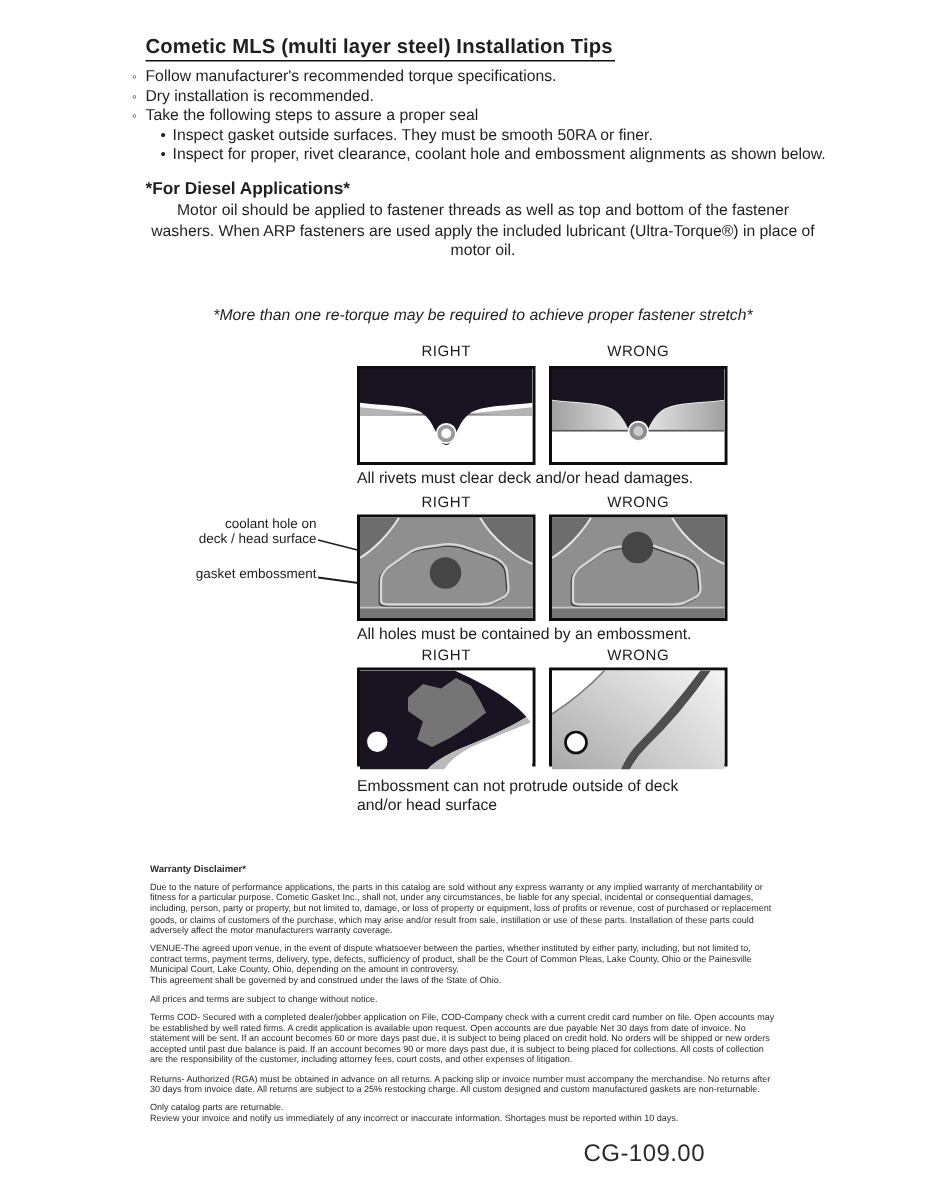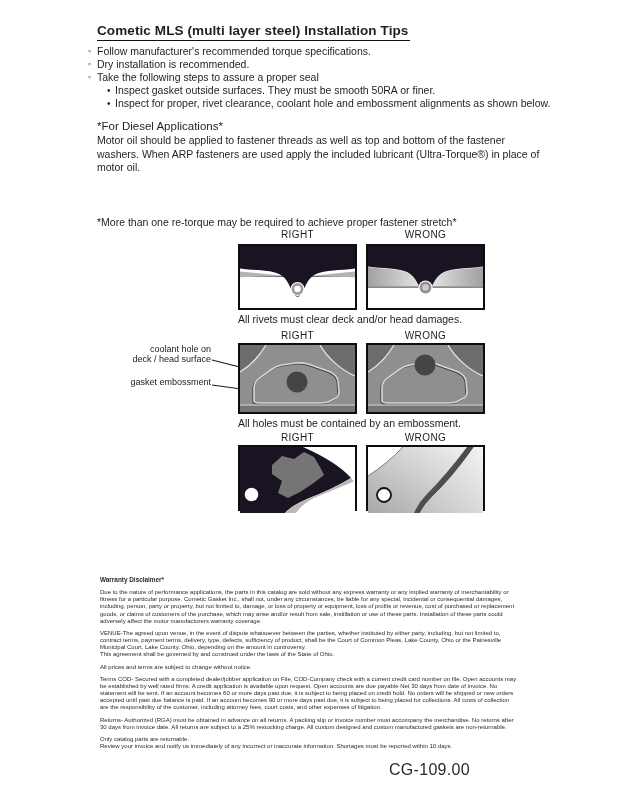--- a/index.html
+++ b/index.html
@@ -21,25 +21,25 @@
     padding-bottom:2px;padding-right:2px;
     letter-spacing:0.1px;
   }
   .tips-list{left:88px;top:45px;width:470px;font-size:10.5px;line-height:13px;}
   .b-row{display:flex;}
   .b-marker{width:9px;flex:0 0 9px;font-size:9px;line-height:13px;}
   .sub-list{margin-left:19px;}
   .sb-marker{width:8px;flex:0 0 8px;font-size:10px;line-height:13px;}
 
   
-  .diesel-heading{left:97px;top:120px;font-size:11.5px;font-weight:normal;}
-  .para{left:97px;width:450px;font-size:10.5px;line-height:13.5px;}
+  .diesel-heading{left:97px;top:120px;font-size:11.5px;font-weight:bold;}
+  .para{left:97px;width:450px;font-size:10.5px;line-height:13.5px;text-align:center;}
   .p1{top:134px;}
   .p2{top:163px;}
-  .p3{top:216px;}
+  .p3{top:204px;font-style:italic;}
 
   
   .dlabel{width:119px;text-align:center;font-size:10px;letter-spacing:0.4px;color:#1c1c1c;}
   .dbox{width:119px;height:66px;border:2px solid #0d0d0d;box-sizing:border-box;background:#fff;}
   .dbox svg{display:block;}
   .dbox.tall{height:71px;}
   .dcaption{font-size:10.5px;line-height:12.5px;color:#1c1c1c;}
 
   .anno-labels{left:99px;width:112px;text-align:right;font-size:9px;line-height:9.8px;color:#1c1c1c;}
 
@@ -201,20 +201,24 @@
       </defs>
       <rect width="115" height="66" fill="#ffffff"></rect>
       <path d="M35,0 L99,0 Q78,28 58,48 Q50,56 46,66 L0,66 L0,29 Q20,16 35,0 Z" fill="url(#gb1)"></path>
       <path d="M99,0 L106,0 Q85,30 64,50 Q56,58 52,66 L46,66 Q50,56 58,48 Q78,28 99,0 Z" fill="#4e4e4e"></path>
       <path d="M106,0 L115,0 L115,66 L52,66 Q56,58 64,50 Q85,30 106,0 Z" fill="url(#gb2)"></path>
       <path d="M35,0 Q20,16 0,29" fill="none" stroke="#777777" stroke-width="1"></path>
       <circle cx="16" cy="48" r="7" fill="#ffffff" stroke="#111111" stroke-width="1.8"></circle>
     </svg>
   </div>
 
+  <div class="abs dcaption" style="left:238px;top:518px;width:230px;">
+    <div>Embossment can not protrude outside of deck</div>
+    <div>and/or head surface</div>
+  </div>
 
   <div class="abs disclaimer">
     <p class="dh">Warranty Disclaimer*</p>
     <p class="gap">Due to the nature of performance applications, the parts in this catalog are sold without any express warranty or any implied warranty of merchantability or fitness for a particular purpose.  Cometic Gasket Inc., shall not, under any circumstances, be liable for any special, incidental or consequential damages, including, person, party or property, but not limited to, damage, or loss of property or equipment, loss of profits or revenue, cost of purchased or replacement goods, or claims of customers of the purchase, which may arise and/or result from sale, instillation or use of these parts.  Installation of these parts could adversely affect the motor manufacturers warranty coverage.</p>
     <p class="gap">VENUE-The agreed upon venue, in the event of dispute whatsoever between the parties, whether instituted by either party, including, but not limited to, contract terms, payment terms, delivery, type, defects, sufficiency of product, shall be the Court of Common Pleas, Lake County, Ohio or the Painesville Municipal Court, Lake County, Ohio, depending on the amount in controversy.</p>
     <p>This agreement shall be governed by and construed under the laws of the State of Ohio.</p>
     <p class="gap">All prices and terms are subject to change without notice.</p>
     <p class="gap">Terms COD- Secured with a completed dealer/jobber application on File, COD-Company check with a current credit card number on file.  Open accounts may be established by well rated firms.  A credit application is available upon request.  Open accounts are due payable Net 30 days from date of invoice.  No statement will be sent.  If an account becomes 60 or more days past due, it is subject to being placed on credit hold.  No orders will be shipped or new orders accepted until past due balance is paid.  If an account becomes 90 or more days past due, it is subject to being placed for collections.  All costs of collection are the responsibility of the customer, including attorney fees, court costs, and other expenses of litigation.</p>
     <p class="gap">Returns- Authorized (RGA) must be obtained in advance on all returns.  A packing slip or invoice number must accompany the merchandise.  No returns after 30 days from invoice date.  All returns are subject to a 25% restocking charge.  All custom designed and custom manufactured gaskets are non-returnable.</p>
     <p class="gap">Only catalog parts are returnable.</p>

